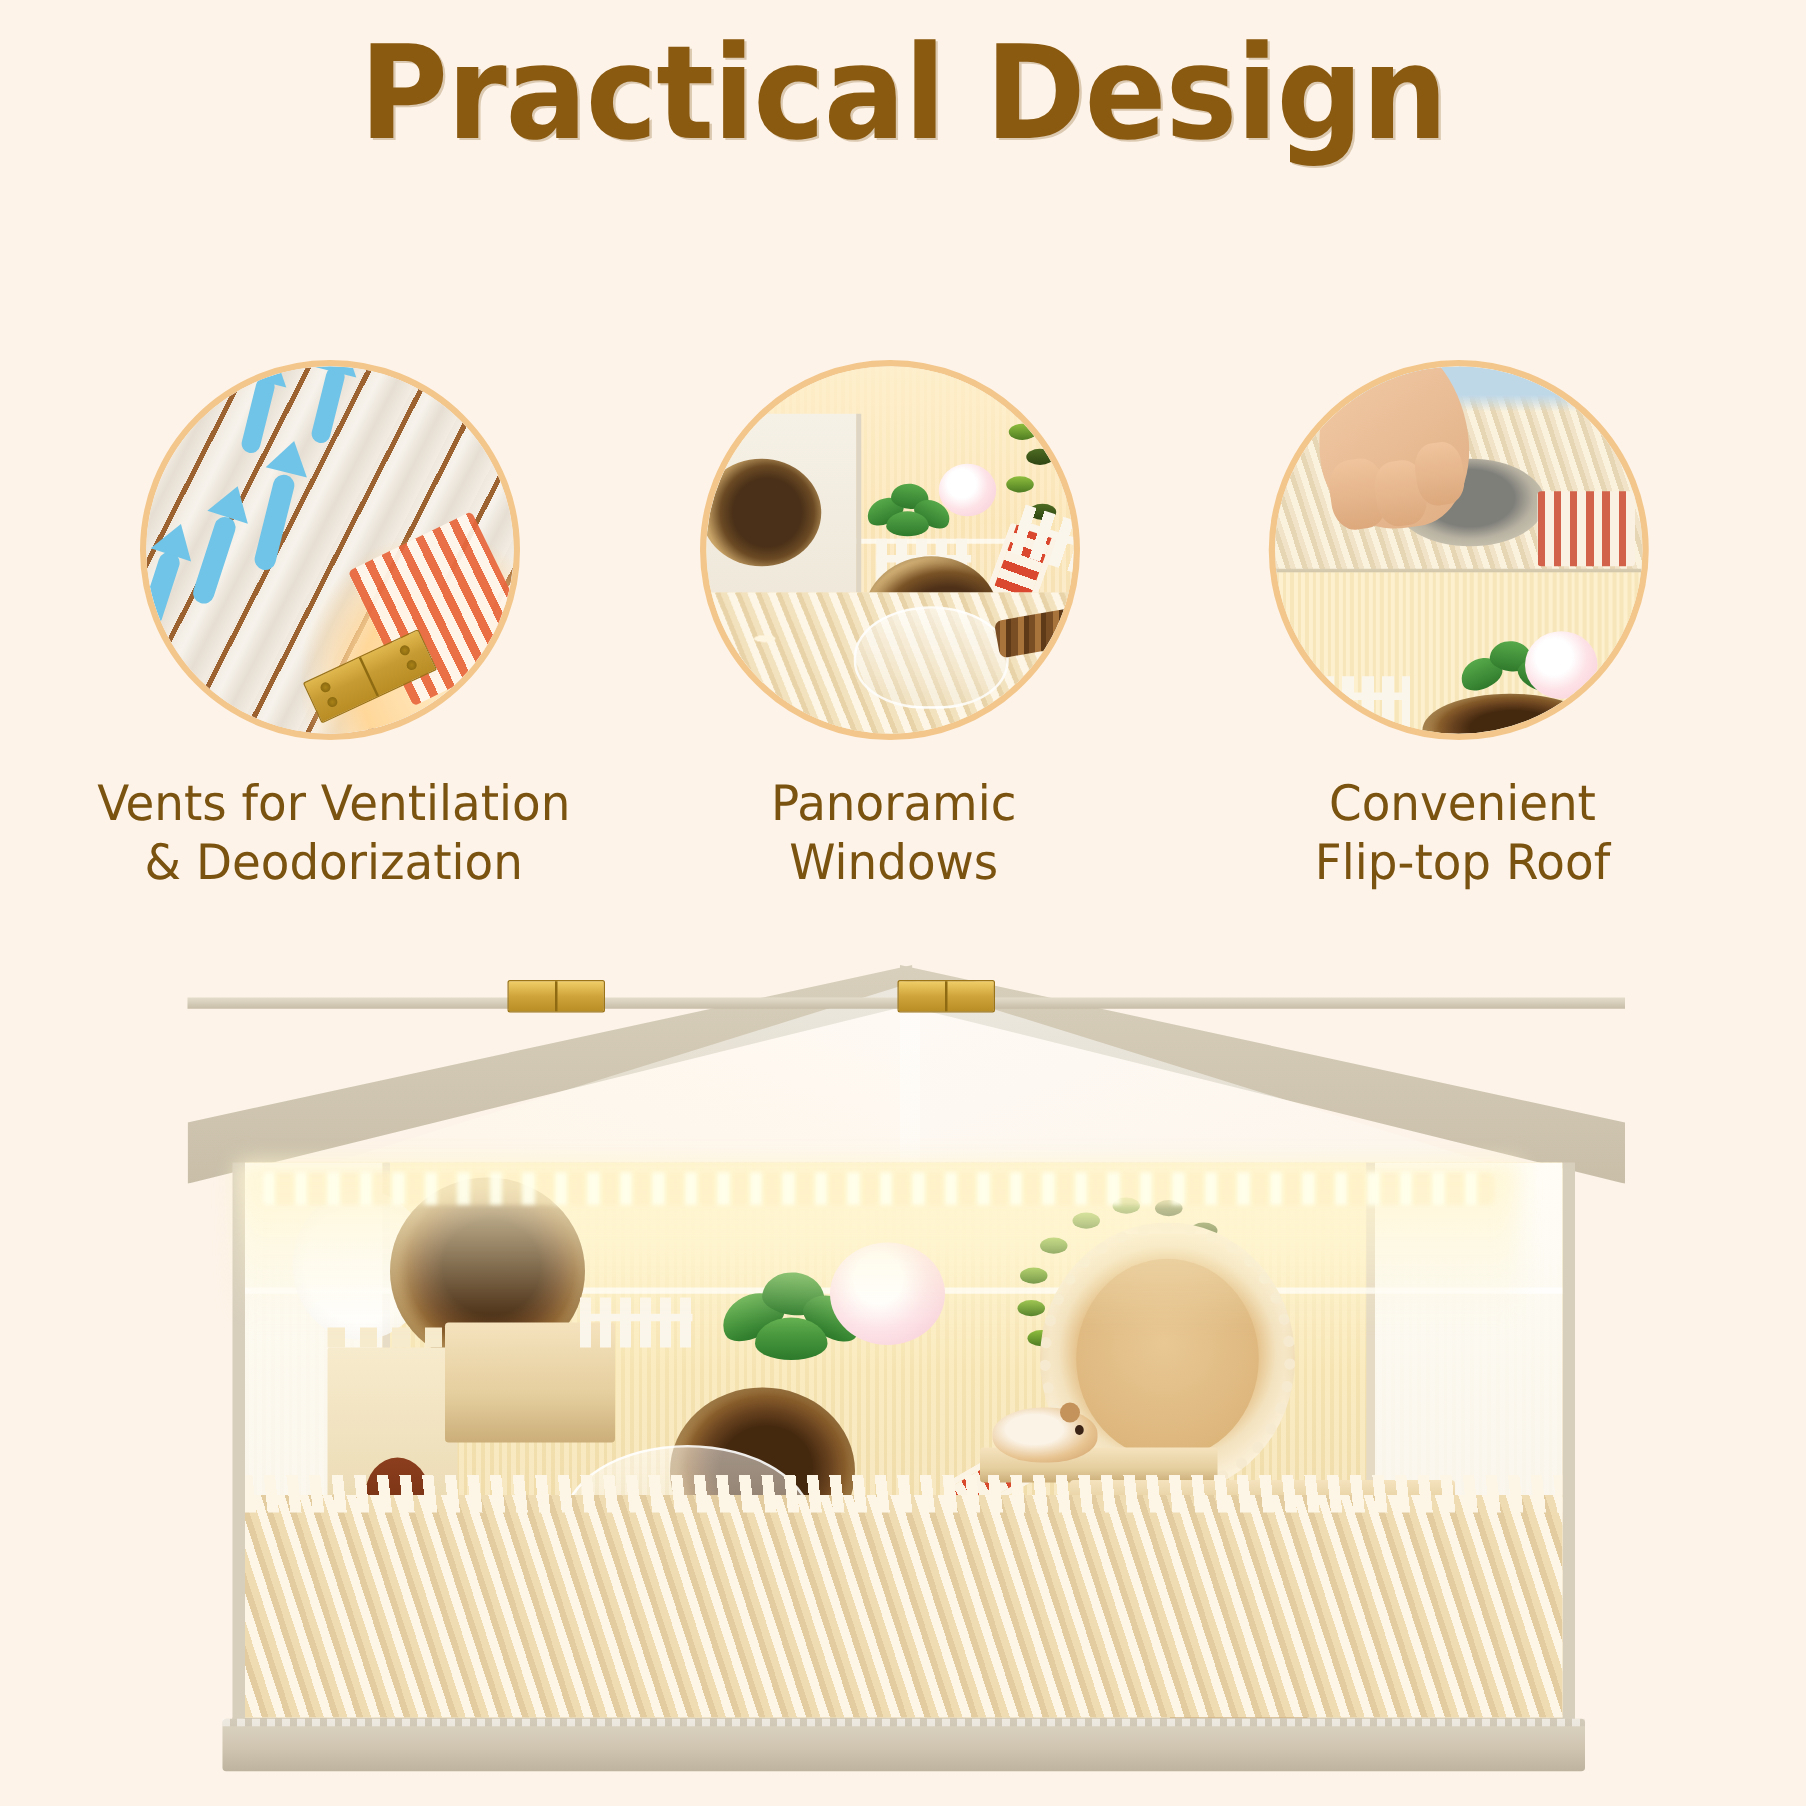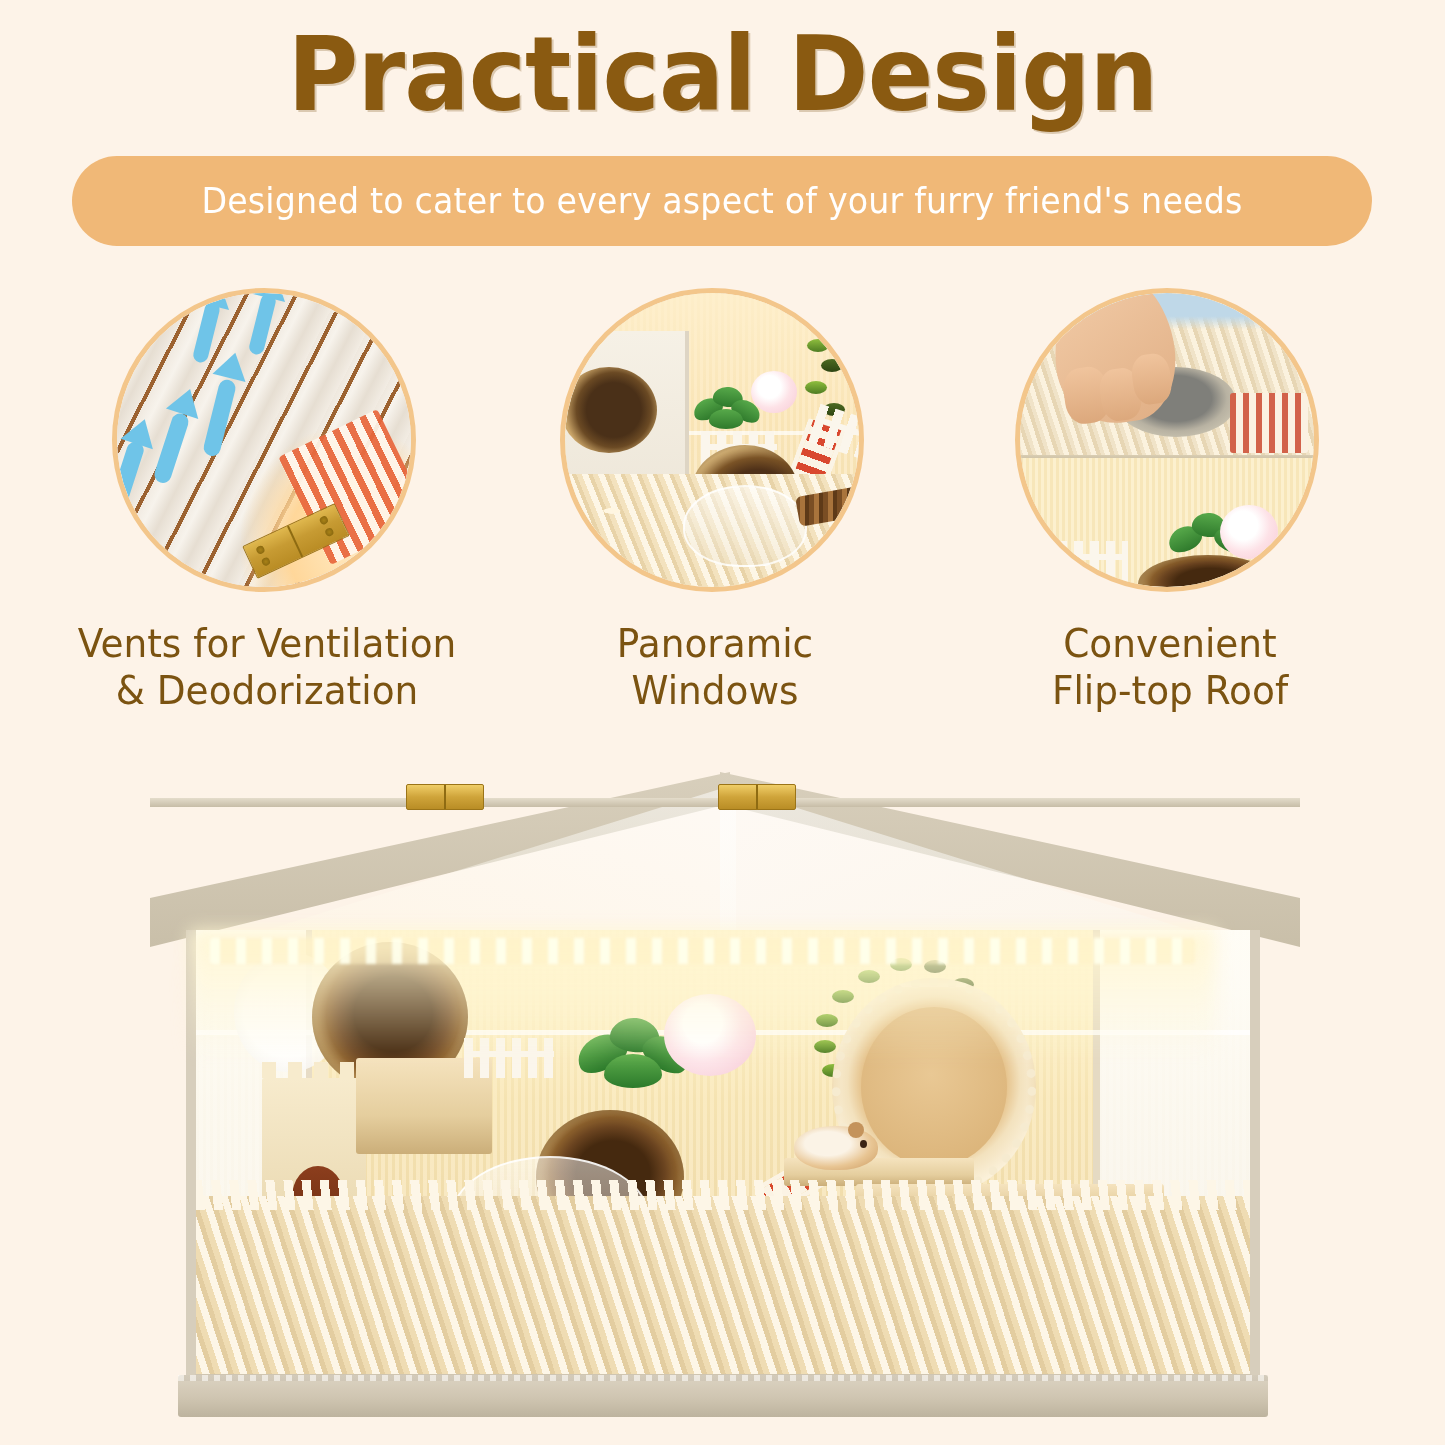--- a/index.html
+++ b/index.html
@@ -374,23 +374,20 @@
     opacity:.85;
   }
 </style>
 </head>
 <body>
 
 <div class="page">
 
   <div class="title">Practical Design</div>
 
-  <div class="subtitle-wrap">
-    <div class="subtitle">Designed to cater to every aspect of your furry friend's needs</div>
-  </div>
 
   <div class="features">
 
     <div class="feature f2">
       <div class="circle">
         <div class="inner">
           <div class="c2bg"></div>
           <div class="c2-shelf"></div>
           <div class="c2-whitepanel"></div>
           <div class="c2-nest"></div>

